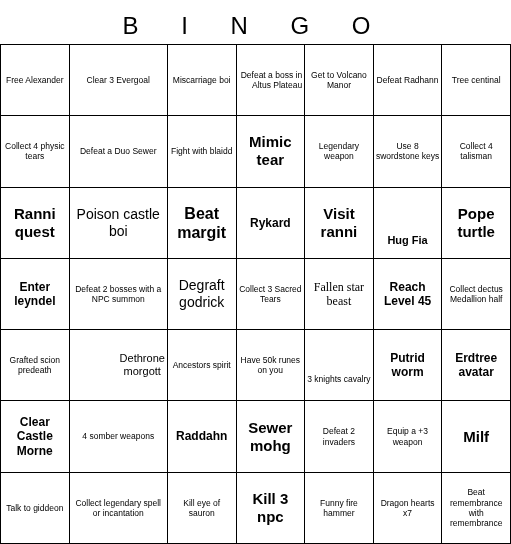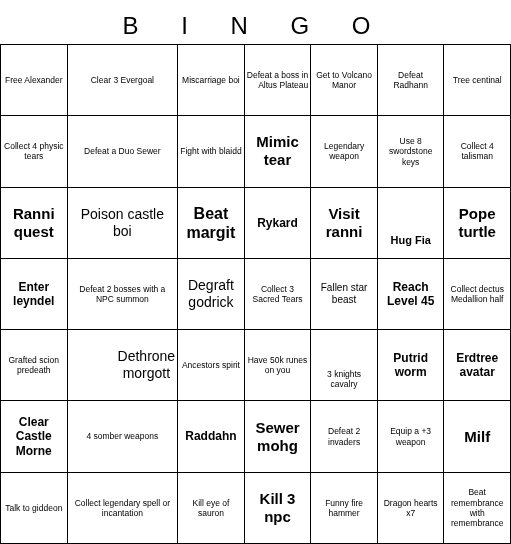--- a/index.html
+++ b/index.html
@@ -117,33 +117,33 @@
     <div class="cell">
       <span style="font-size: 8.5px;">Defeat 2 bosses with a NPC summon</span>
     </div>
     <div class="cell">
       <span style="font-size: 14px;">Degraft godrick</span>
     </div>
     <div class="cell">
       <span style="font-size: 8.5px;">Collect 3 Sacred Tears</span>
     </div>
     <div class="cell">
-      <span style="font-size: 10px;">Fallen star beast</span>
+      <span style="font-size: 12px; font-family: Liberation Serif, serif;">Fallen star beast</span>
     </div>
     <div class="cell">
       <span style="font-size: 12px; font-weight: bold;">Reach Level 45</span>
     </div>
     <div class="cell">
       <span style="font-size: 8.5px;">Collect dectus Medallion half</span>
     </div>
     <div class="cell">
       <span style="font-size: 8.5px;">Grafted scion predeath</span>
     </div>
     <div class="cell">
-      <span style="font-size: 14px; margin-left: 48px;">Dethrone morgott</span>
+      <span style="font-size: 11px; margin-left: 48px;">Dethrone morgott</span>
     </div>
     <div class="cell">
       <span style="font-size: 8.5px;">Ancestors spirit</span>
     </div>
     <div class="cell">
       <span style="font-size: 8.5px;">Have 50k runes on you</span>
     </div>
     <div class="cell">
       <span style="font-size: 8.5px; margin-top: 27px;">3 knights cavalry</span>
     </div>

